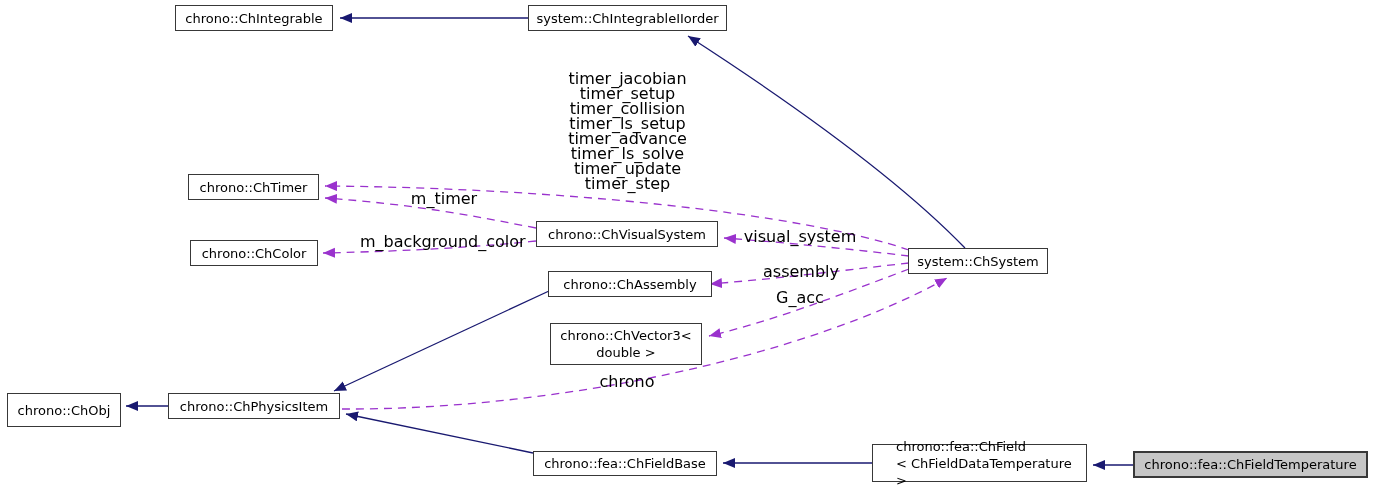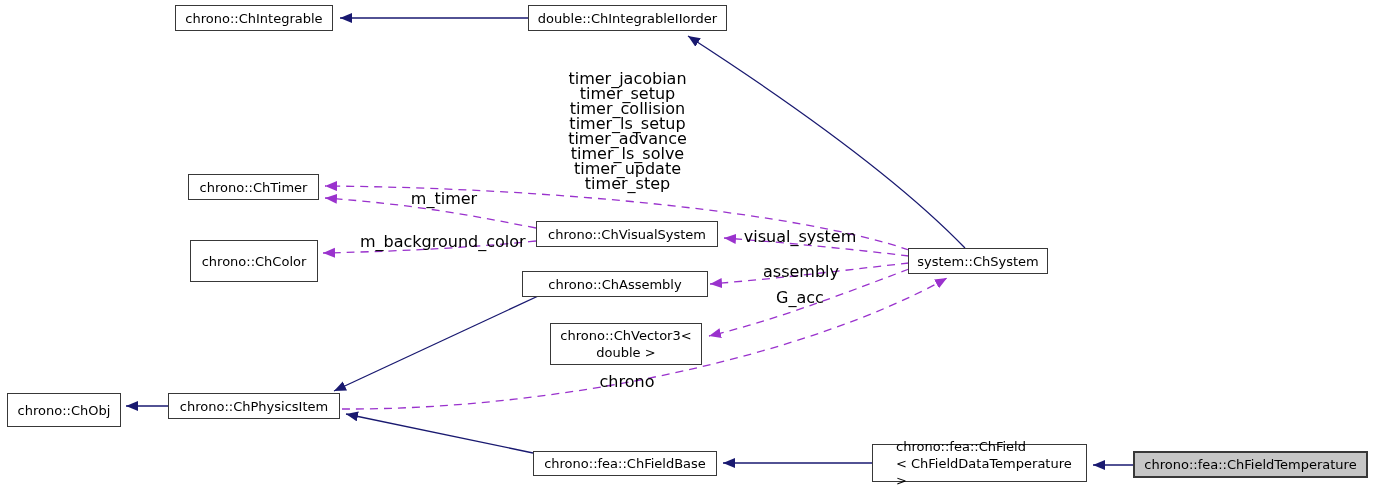--- a/index.html
+++ b/index.html
@@ -78,36 +78,36 @@
     <path class="use" d="M 909 263 C 845 270, 785 278, 710 284" marker-end="url(#arrow-use)"></path>
     <path class="use" d="M 909 269 C 835 297, 775 320, 709 336" marker-end="url(#arrow-use)"></path>
     <path class="use" d="M 342 409 C 560 410, 810 355, 947 278" marker-end="url(#arrow-use)"></path>
   </svg>
 
   <div class="node" style="left:175px;top:5px;width:158px;height:26px">
     <span class="nlabel">chrono::ChIntegrable</span>
   </div>
 
   <div class="node" style="left:528px;top:5px;width:199px;height:26px">
-    <span class="nlabel">double::ChIntegrableIIorder</span>
+    <span class="nlabel">system::ChIntegrableIIorder</span>
   </div>
 
   <div class="node" style="left:188px;top:174px;width:131px;height:26px">
     <span class="nlabel">chrono::ChTimer</span>
   </div>
 
-  <div class="node" style="left:190px;top:240px;width:128px;height:42px">
+  <div class="node" style="left:190px;top:240px;width:128px;height:26px">
     <span class="nlabel">chrono::ChColor</span>
   </div>
 
   <div class="node" style="left:536px;top:221px;width:182px;height:26px">
     <span class="nlabel">chrono::ChVisualSystem</span>
   </div>
 
-  <div class="node" style="left:522px;top:271px;width:186px;height:26px">
+  <div class="node" style="left:548px;top:271px;width:164px;height:26px">
     <span class="nlabel">chrono::ChAssembly</span>
   </div>
 
   <div class="node two-line" style="left:550px;top:323px;width:152px;height:42px">
     <span class="nlabel">chrono::ChVector3&lt;
 double &gt;</span>
   </div>
 
   <div class="node" style="left:908px;top:248px;width:140px;height:26px">
     <span class="nlabel">system::ChSystem</span>

